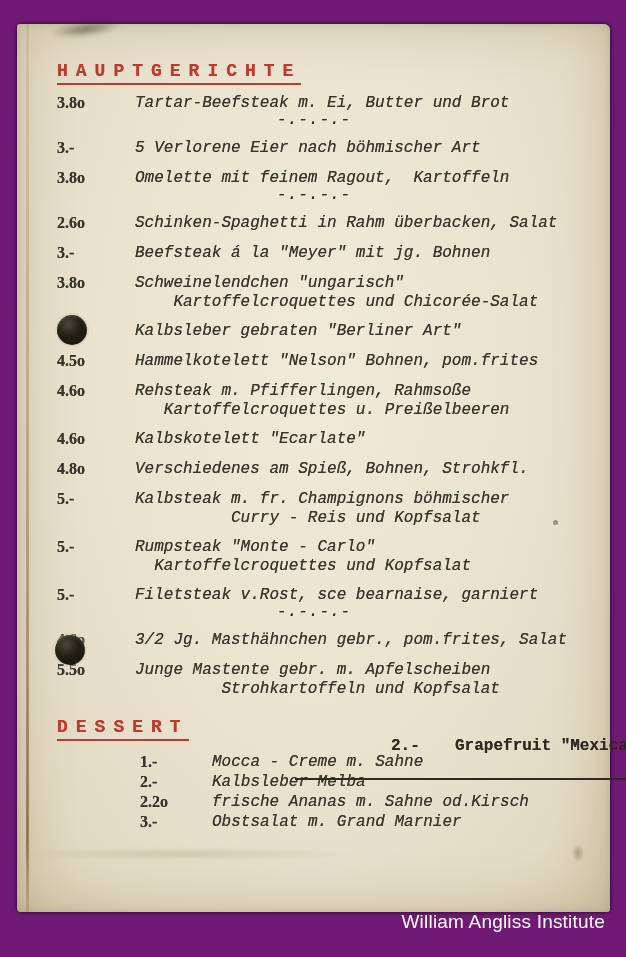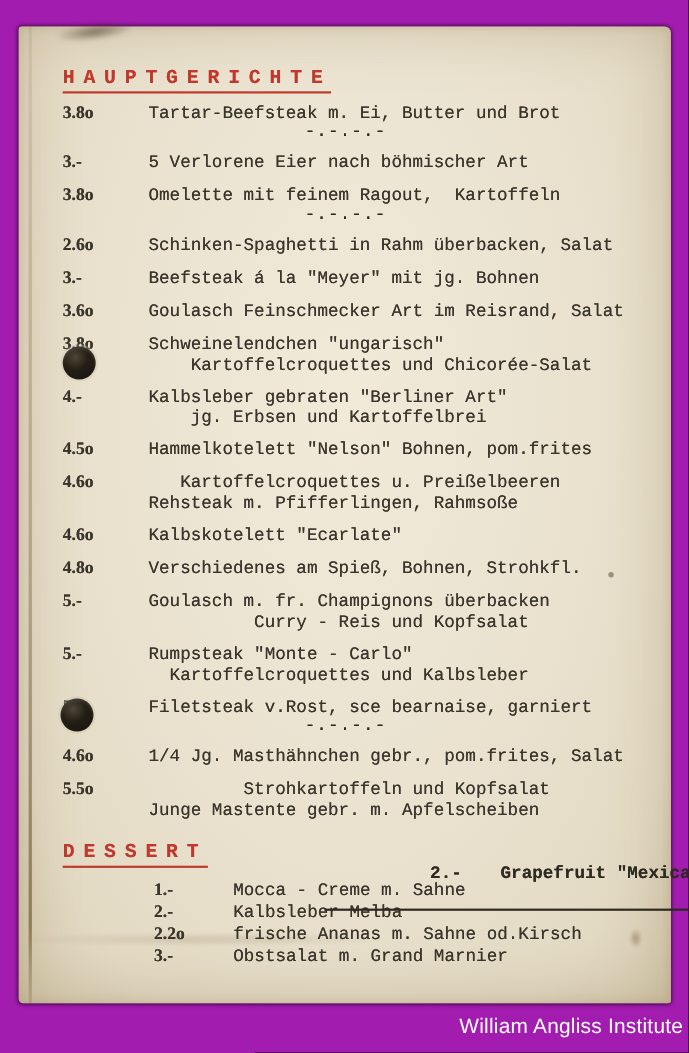--- a/index.html
+++ b/index.html
@@ -5,21 +5,21 @@
   :root{
     --red:#bf3a2d;
     --ink:#3a352c;
     --ink-strong:#2e2a22;
     --paper:#eae2cf;
   }
   html,body{margin:0;padding:0;background:#000;}
   .stage{
     position:relative;
     width:626px;height:957px;
-    background:#a21caf;
+    background:#701a75;
     overflow:hidden;
     font-family:"Liberation Mono","DejaVu Sans Mono",monospace;
   }
   .paper{
     position:absolute;left:17px;top:24px;width:593px;height:888px;
     background:radial-gradient(ellipse at 50% 38%, #f1ead9 0%, var(--paper) 52%, #e3dac4 82%, #d6cbb0 100%);
     border-radius:3px 6px 3px 4px;
     box-shadow:inset 0 0 55px rgba(125,100,55,.28), inset 0 0 9px rgba(110,85,45,.18), 0 0 4px rgba(0,0,0,.8);
   }
   
@@ -44,34 +44,34 @@
 
   
   .menu{position:relative;z-index:2;padding:36px 6px 0 40px;color:var(--ink);
     font-size:16px;line-height:20px;text-shadow:0 0 .5px rgba(58,53,44,.85);}
   .sec-title{display:inline-block;color:var(--red);font-weight:bold;font-size:18px;line-height:22px;
     letter-spacing:8px;border-bottom:2px solid var(--red);padding-bottom:1px;
     text-shadow:0 0 .5px rgba(191,58,45,.8);}
   .main-title{margin-bottom:8px;}
   .item{display:flex;margin-bottom:10px;}
   .price{width:78px;flex-shrink:0;font-weight:bold;white-space:pre;font-family:Liberation Serif, serif;}
-  .body{flex:1;min-width:0;}
+  .body{flex:1;min-width:0;font-style:italic;}
   .line{white-space:pre;}
   .body .line + .line{line-height:18px;}
   .divider{white-space:pre;margin-left:142px;line-height:15px;letter-spacing:1px;color:var(--ink-strong);}
   .dessert-head{position:relative;margin-top:18px;height:30px;}
   .side-item{position:absolute;left:238px;top:0;white-space:pre;font-weight:bold;color:var(--ink-strong);
     border-bottom:2px solid var(--ink-strong);padding-bottom:2px;}
   .side-item .sprice{display:inline-block;width:64px;}
   .dessert-list{margin-left:83px;margin-top:6px;}
   .dessert-list .item{margin-bottom:0;}
   .dessert-list .price{width:72px;}
 
   .footer{position:absolute;left:0;right:0;bottom:0;height:46px;z-index:6;
-    display:flex;align-items:center;justify-content:flex-end;padding-right:5px;
+    display:flex;justify-content:flex-end;padding-right:21px;
     font-family:"Liberation Sans",sans-serif;font-size:19px;color:#ffffff;letter-spacing:.2px;}
 </style>
 </head>
 <body>
 
 <div class="stage">
   <div class="paper">
     <div class="smudge"></div>
     <div class="crease-left"></div>
     <div class="crease-bottom"></div>
@@ -110,96 +110,89 @@
               <div class="line">Schinken-Spaghetti in Rahm überbacken, Salat</div>
             </div>
           </div>
           <div class="item">
             <div class="price">3.-</div>
             <div class="body">
               <div class="line">Beefsteak á la "Meyer" mit jg. Bohnen</div>
             </div>
           </div>
           <div class="item">
-            <div class="price">3.6o</div>
-            <div class="body">
-              <div class="line">Goulasch Feinschmecker Art im Reisrand, Salat</div>
-            </div>
-          </div>
-          <div class="item">
             <div class="price">3.8o</div>
             <div class="body">
               <div class="line">Schweinelendchen "ungarisch"</div>
               <div class="line">    Kartoffelcroquettes und Chicorée-Salat</div>
             </div>
           </div>
           <div class="item">
             <div class="price">4.-</div>
             <div class="body">
               <div class="line">Kalbsleber gebraten "Berliner Art"</div>
-              <div class="line">    jg. Erbsen und Kartoffelbrei</div>
             </div>
           </div>
           <div class="item">
             <div class="price">4.5o</div>
             <div class="body">
               <div class="line">Hammelkotelett "Nelson" Bohnen, pom.frites</div>
             </div>
           </div>
           <div class="item">
             <div class="price">4.6o</div>
             <div class="body">
+              <div class="line">Rehsteak m. Pfifferlingen, Rahmsoße</div>
               <div class="line">   Kartoffelcroquettes u. Preißelbeeren</div>
-              <div class="line">Rehsteak m. Pfifferlingen, Rahmsoße</div>
             </div>
           </div>
           <div class="item">
             <div class="price">4.6o</div>
             <div class="body">
               <div class="line">Kalbskotelett "Ecarlate"</div>
             </div>
           </div>
           <div class="item">
             <div class="price">4.8o</div>
             <div class="body">
               <div class="line">Verschiedenes am Spieß, Bohnen, Strohkfl.</div>
             </div>
           </div>
           <div class="item">
             <div class="price">5.-</div>
             <div class="body">
-              <div class="line">Goulasch m. fr. Champignons überbacken</div>
+              <div class="line">Kalbsteak m. fr. Champignons böhmischer</div>
               <div class="line">          Curry - Reis und Kopfsalat</div>
             </div>
           </div>
           <div class="item">
             <div class="price">5.-</div>
             <div class="body">
               <div class="line">Rumpsteak "Monte - Carlo"</div>
-              <div class="line">  Kartoffelcroquettes und Kalbsleber</div>
+              <div class="line">  Kartoffelcroquettes und Kopfsalat</div>
             </div>
           </div>
           <div class="item">
             <div class="price">5.-</div>
             <div class="body">
               <div class="line">Filetsteak v.Rost, sce bearnaise, garniert</div>
               <div class="divider">-.-.-.-</div>
             </div>
           </div>
           <div class="item">
             <div class="price">4.6o</div>
             <div class="body">
-              <div class="line">1/4 Jg. Masthähnchen gebr., pom.frites, Salat</div>
+              <div class="line">3/2 Jg. Masthähnchen gebr., pom.frites, Salat</div>
             </div>
           </div>
           <div class="item">
             <div class="price">5.5o</div>
             <div class="body">
+              <div class="line">Junge Mastente gebr. m. Apfelscheiben</div>
               <div class="line">         Strohkartoffeln und Kopfsalat</div>
-              <div class="line">Junge Mastente gebr. m. Apfelscheiben</div>
             </div>
           </div>
         </div>
 
       <div class="dessert-head">
         <span class="sec-title">DESSERT</span>
         <span class="side-item">
           <span class="sprice">2.-</span><span>Grapefruit "Mexicain"</span>
         </span>
       </div>

